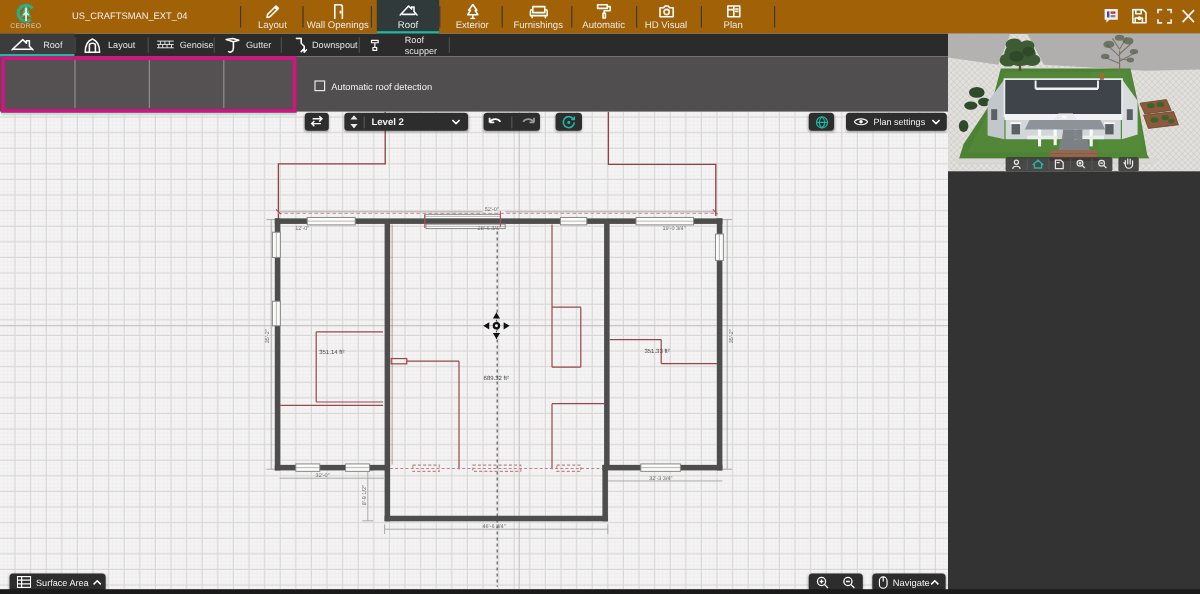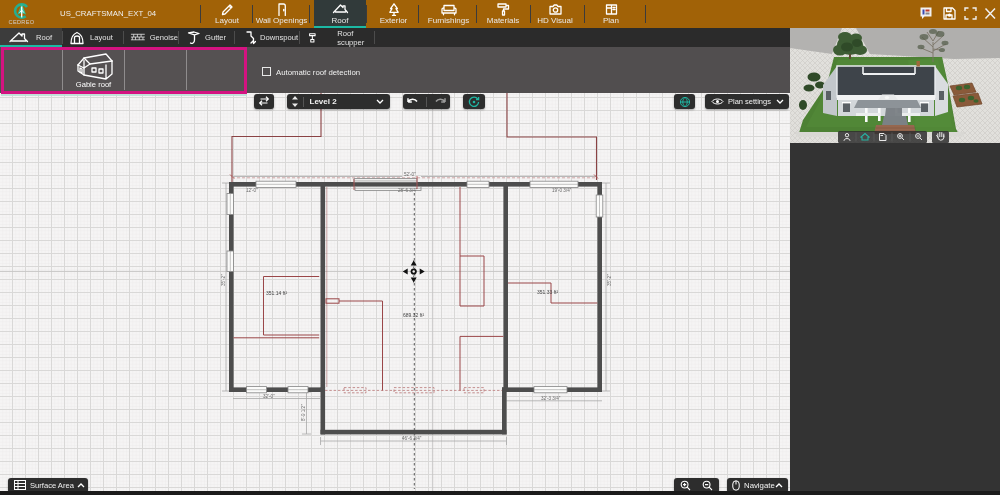--- a/index.html
+++ b/index.html
@@ -214,21 +214,21 @@
     <div class="tab" style="left:420px;width:57px">
       <svg class="ic" width="16" height="13" viewBox="0 0 16 13">
           <path class="w" d="M3 6 V2.5 H13 V6 M3 6 C3 4.8 1 4.8 1 6.3 V10 H15 V6.3 C15 4.8 13 4.8 13 6 V7.5 H3 Z M2.5 10 V11.8 M13.5 10 V11.8"></path>
         </svg>
       <span class="lb">Furnishings</span>
       </div>
     <div class="tab" style="left:478px;width:50px">
       <svg class="ic" width="14" height="13" viewBox="0 0 14 13">
           <path class="w" d="M2 2 H10 V5 H2 Z M10 3.5 H12.5 V7 H7.5 M7.5 7 V9 M6.5 9 H8.5 V13 H6.5 Z" transform="translate(0,-1)"></path>
         </svg>
-      <span class="lb">Materials</span>
+      <span class="lb">Automatic</span>
       </div>
     <div class="tab" style="left:531px;width:48px">
       <svg class="ic" width="15" height="13" viewBox="0 0 15 13">
           <path class="w" d="M2 3.5 H5 L6.2 2 H8.8 L10 3.5 H13 V11 H2 Z"></path>
           <circle class="w" cx="7.5" cy="7" r="2.2"></circle>
         </svg>
       <span class="lb">HD Visual</span>
       </div>
     <div class="tab" style="left:586px;width:50px">
       <svg class="ic" width="15" height="13" viewBox="0 0 15 13">
@@ -306,33 +306,20 @@
       <span style="margin-left:19px">Roof scupper</span>
       </div>
     <div class="ssep" style="left:374px"></div>
   </div>
   <div id="row3">
     <div id="pinkbox"></div>
     <div style="position:absolute;left:1px;top:47px;width:246px;height:1.5px;background:#b8ded4;opacity:.85"></div>
     <div class="bsep" style="left:62px;top:3px"></div>
     <div class="bsep" style="left:124px;top:3px"></div>
     <div class="bsep" style="left:186px;top:3px"></div>
-    <div class="rbtn" style="left:64px;top:3px;width:59px">
-      <svg width="44" height="32" viewBox="0 0 44 32" style="margin-top:1px">
-        <g class="w" stroke-width="1.2">
-          <path d="M6 14 L12 7 L34 3 L40 10"></path>
-          <path d="M12 7 L18 13 L40 10"></path>
-          <path d="M6 14 L12 17 L18 13 M12 17 L12 9.5"></path>
-          <path d="M12 17 L12 24 L34 28 L34 14 M34 28 L40 23 L40 10"></path>
-          <path d="M6 14 L6 20 L12 24"></path>
-          <path d="M8 17 L10 18 L10 22 L8 21 Z"></path>
-          <path d="M20 17 h4 v4 h-4 z M27 18 h4 v4 h-4 z"></path>
-        </g>
-        </svg>
-      <div class="cap">Gable roof</div></div>
     <div id="chk"></div>
     <div id="chklb">Automatic roof detection</div>
   </div>
   <div id="rpanel">
   <svg width="210" height="115" viewBox="0 0 210 115" style="display:block">
     <defs>
       <pattern id="pav" width="5" height="5" patternUnits="userSpaceOnUse">
         <rect width="5" height="5" fill="#e1e0dc"></rect>
         <path d="M0 5 L5 0 M-1 1 L1 -1 M4 6 L6 4 M0 0 L5 5 M4 -1 L6 1 M-1 4 L1 6" stroke="#cbc9c4" stroke-width="0.6" fill="none"></path>
       </pattern>

